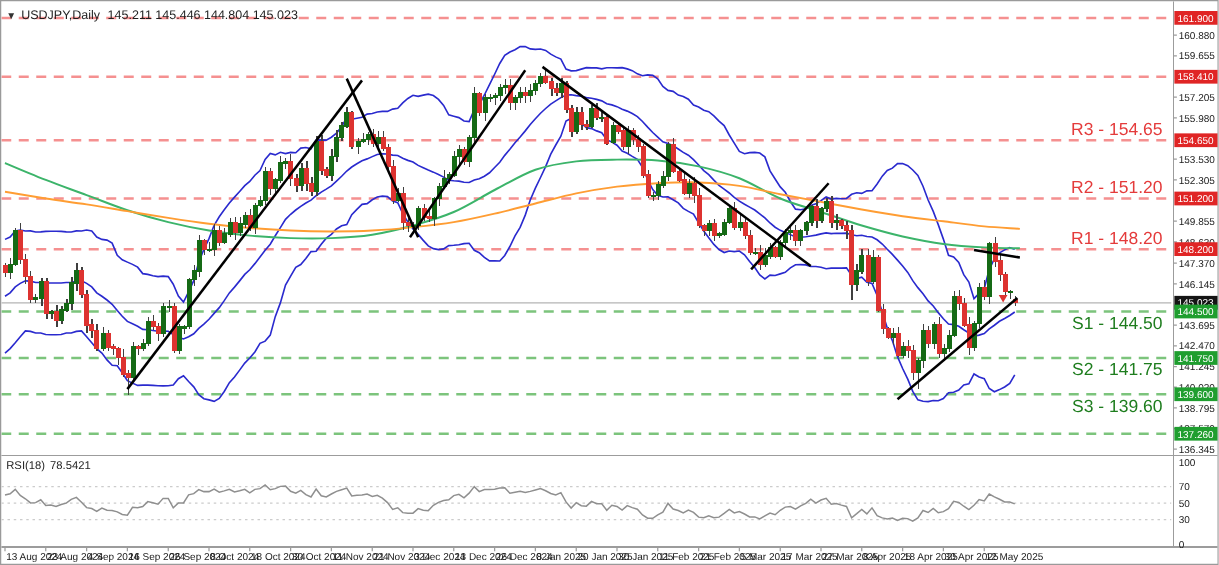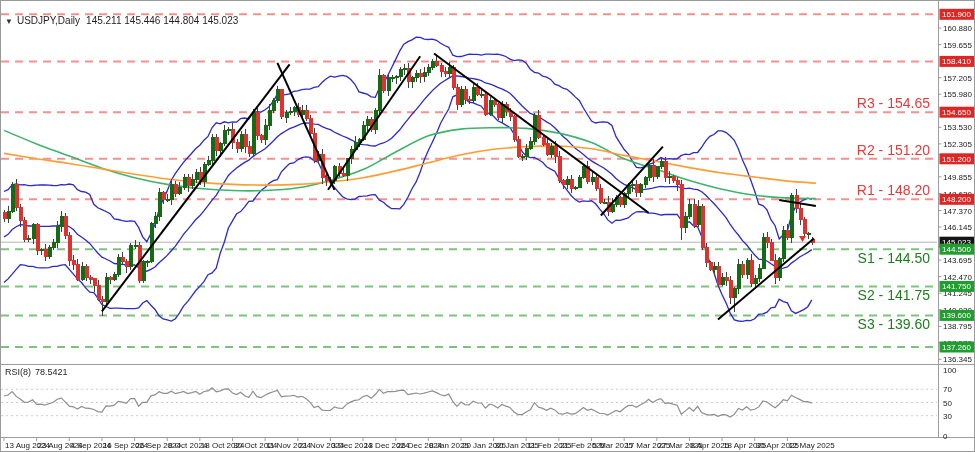--- a/index.html
+++ b/index.html
@@ -1,20 +1,20 @@
 <!DOCTYPE html>
 <html><head>
 <meta charset="utf-8">
 <style>
   html,body{margin:0;padding:0;background:#e8e8e8;}
   #app{position:relative;width:975px;height:452px;background:#ffffff;
        border:1px solid #9a9a9a;box-sizing:border-box;overflow:hidden;
        font-family:"Liberation Sans",sans-serif;}
   #chart-svg{position:absolute;left:0;top:0;}
-  #title-bar{position:absolute;left:4px;top:14px;font-size:10px;color:#1f1f1f;
+  #title-bar{position:absolute;left:4px;top:6px;font-size:10px;color:#1f1f1f;
              white-space:nowrap;z-index:5;}
   #title-bar .arrow{font-size:8px;color:#333;margin-right:4px;cursor:pointer;}
   #title-bar .sym{margin-right:6px;}
   #rsi-label{position:absolute;left:4px;top:366px;font-size:9px;color:#1f1f1f;z-index:5;}
   #rsi-label .val{margin-left:4px;}
   text{font-family:"Liberation Sans",sans-serif;}
 </style>
 </head>
 <body>
 
@@ -591,15 +591,15 @@
         <line x1="786.4" y1="436.5" x2="786.4" y2="440" stroke="#9c9c9c"></line>
         <text x="787.4" y="447" font-size="8" fill="#1a1a1a">12 May 2025</text>
       </g>
     </svg>
 
   <div id="title-bar">
     <span class="arrow">▼</span><span class="sym">USDJPY,Daily</span><span>145.211 145.446 144.804 145.023</span>
   </div>
 
   <div id="rsi-label">
-    <span>RSI(8)</span><span class="val">78.5421</span>
+    <span>RSI(18)</span><span class="val">78.5421</span>
   </div>
 </div>
 
 </body></html>

